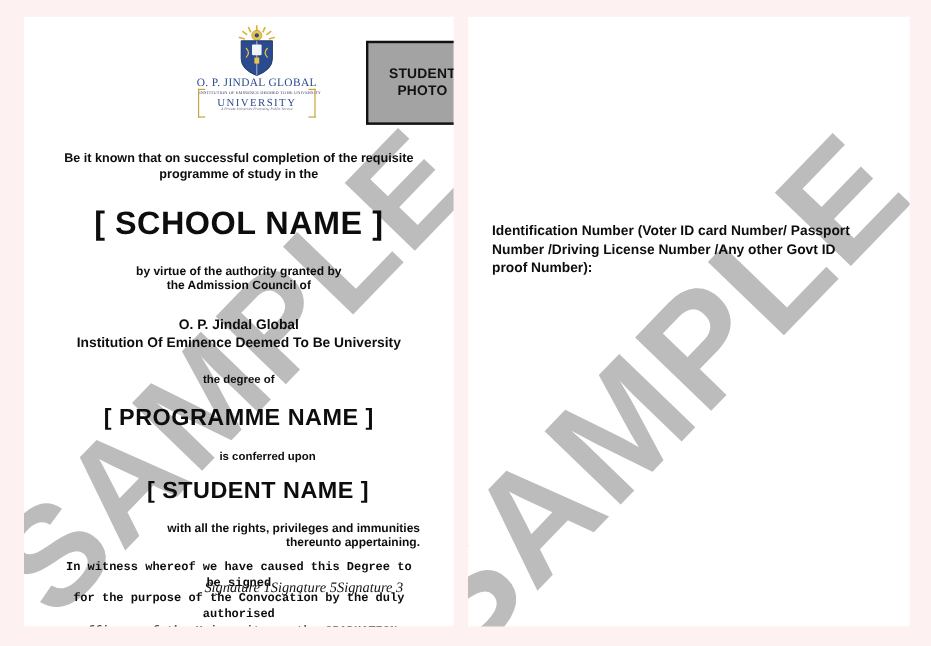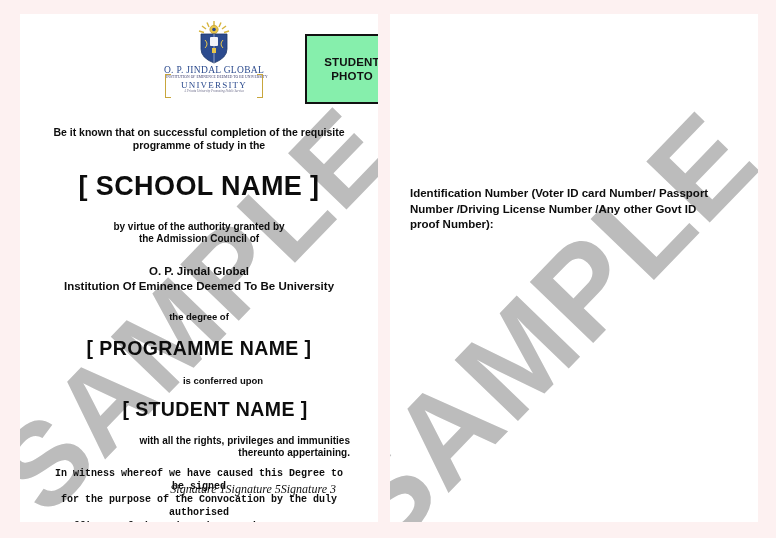--- a/index.html
+++ b/index.html
@@ -134,21 +134,21 @@
   .brk.l { left: -1px; border-left: 1px solid #c8a63c; }
   .brk.r { right: -1px; border-right: 1px solid #c8a63c; }
 
   #photo-box {
     position: absolute;
     left: 285px;
     top: 20px;
     width: 94px;
     height: 70px;
     border: 2px solid #111111;
-    background: #86efac;
+    background: #a3a3a3;
     display: flex;
     align-items: center;
     justify-content: center;
     text-align: center;
     font-size: 11.5px;
     font-weight: bold;
     line-height: 1.25;
     color: #111;
     letter-spacing: 0.2px;
     box-sizing: border-box;

